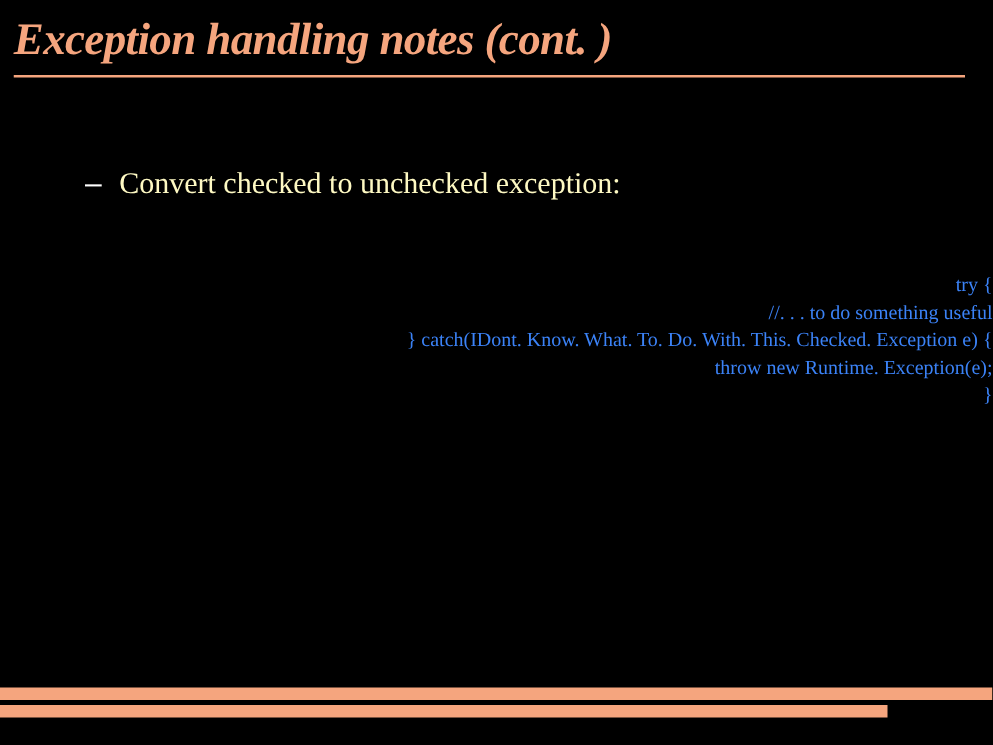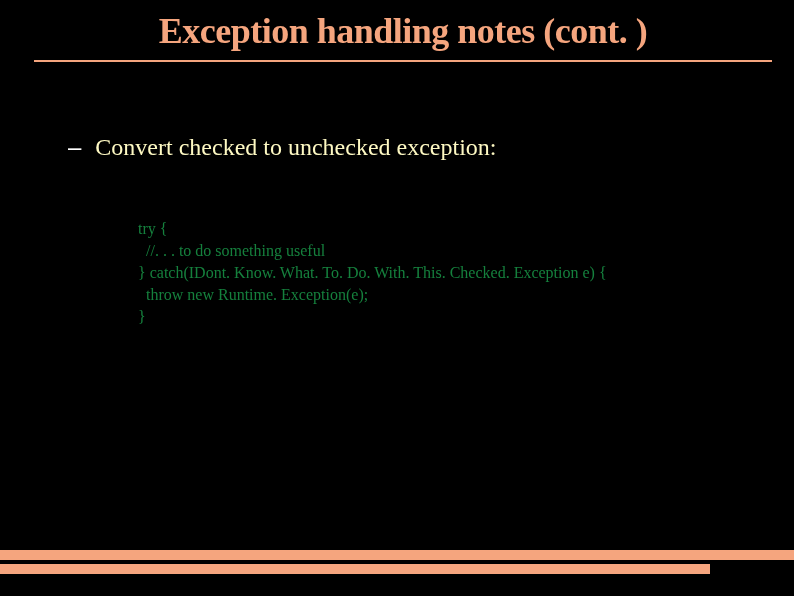--- a/index.html
+++ b/index.html
@@ -12,23 +12,23 @@
       height: 596px;
       background: #000000;
       font-family: "Times New Roman", Times, serif;
       overflow: hidden;
       position: relative;
     }
     .slide-title {
       color: #f5a57e;
       font-size: 36px;
       font-weight: bold;
-      padding: 10px 22px 0 34px;
+      font-style: italic;
+      padding: 10px 22px 0 11px;
       letter-spacing: -0.5px;
-      text-align: center;
     }
     .title-underline {
       height: 2px;
       background: #f5a57e;
       margin-top: 8px;
     }
     .content {
       padding: 70px 0 0 68px;
     }
     .bullet-row {
@@ -41,27 +41,28 @@
       font-family: Arial, sans-serif;
       margin-right: 14px;
       line-height: 30px;
     }
     .bullet-text {
       color: #fef9c3;
       font-size: 24px;
       line-height: 30px;
     }
     .code-block {
-      color: #15803d;
+      color: #3b82f6;
       font-size: 16px;
       line-height: 22px;
       margin-top: 56px;
       margin-left: 70px;
       white-space: pre;
       font-family: "Times New Roman", Times, serif;
+      text-align: right;
     }
     .footer-bars {
       position: absolute;
       bottom: 22px;
       left: 0;
       right: 0;
     }
     .bar1 {
       height: 10px;
       background: #f5a57e;

